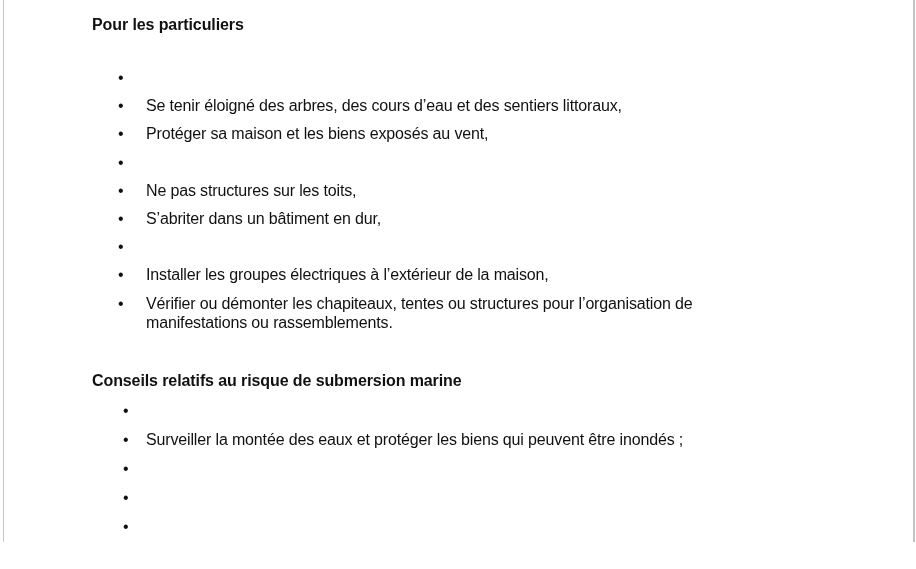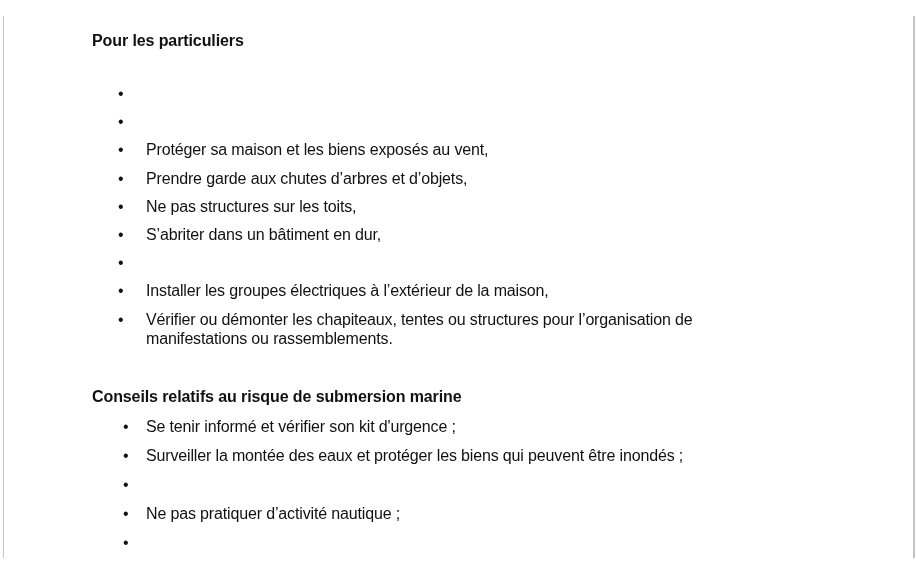--- a/index.html
+++ b/index.html
@@ -4,21 +4,21 @@
 <style>
   html, body { margin: 0; padding: 0; }
   body {
     width: 916px; height: 569px; overflow: hidden;
     background: #ffffff;
     font-family: "Liberation Sans", sans-serif;
     color: #111111;
     position: relative;
   }
   .page {
-    position: absolute; left: 3px; top: 16px; width: 909px; height: 542px;
+    position: absolute; left: 3px; top: 0; width: 909px; height: 542px;
     border-left: 1px solid #c8c8c8;
     border-right: 2px solid #c4c4c4;
     background: #ffffff;
   }
   .heading {
     position: absolute;
     font-size: 16px; font-weight: bold; letter-spacing: -0.1px;
     white-space: nowrap;
   }
   .h1 { left: 88px; top: 16px; }
@@ -37,32 +37,32 @@
   .list2 .bullet { position: absolute; left: 0; top: 0; }
 </style>
 </head>
 <body>
 
 <div class="page">
   <div class="heading h1">Pour les particuliers</div>
 
   <ul class="list1">
     <li><span class="bullet">•</span></li>
+    <li><span class="bullet">•</span><span>Se tenir éloigné des arbres, des cours d’eau et des sentiers littoraux,</span></li>
+    <li><span class="bullet">•</span><span>Protéger sa maison et les biens exposés au vent,</span></li>
     <li><span class="bullet">•</span></li>
-    <li><span class="bullet">•</span><span>Protéger sa maison et les biens exposés au vent,</span></li>
-    <li><span class="bullet">•</span><span>Prendre garde aux chutes d’arbres et d’objets,</span></li>
     <li><span class="bullet">•</span><span>Ne pas structures sur les toits,</span></li>
     <li><span class="bullet">•</span><span>S’abriter dans un bâtiment en dur,</span></li>
     <li><span class="bullet">•</span></li>
     <li><span class="bullet">•</span><span>Installer les groupes électriques à l’extérieur de la maison,</span></li>
     <li class="multi"><span class="bullet">•</span><span>Vérifier ou démonter les chapiteaux, tentes ou structures pour l’organisation de manifestations ou rassemblements.</span></li>
   </ul>
 
   <div class="heading h2">Conseils relatifs au risque de submersion marine</div>
 
   <ul class="list2">
-    <li><span class="bullet">•</span><span>Se tenir informé et vérifier son kit d'urgence ;</span></li>
+    <li><span class="bullet">•</span></li>
     <li><span class="bullet">•</span><span>Surveiller la montée des eaux et protéger les biens qui peuvent être inondés ;</span></li>
     <li><span class="bullet">•</span></li>
-    <li><span class="bullet">•</span><span>Ne pas pratiquer d’activité nautique ;</span></li>
+    <li><span class="bullet">•</span></li>
     <li><span class="bullet">•</span></li>
   </ul>
 </div>
 
 </body></html>

